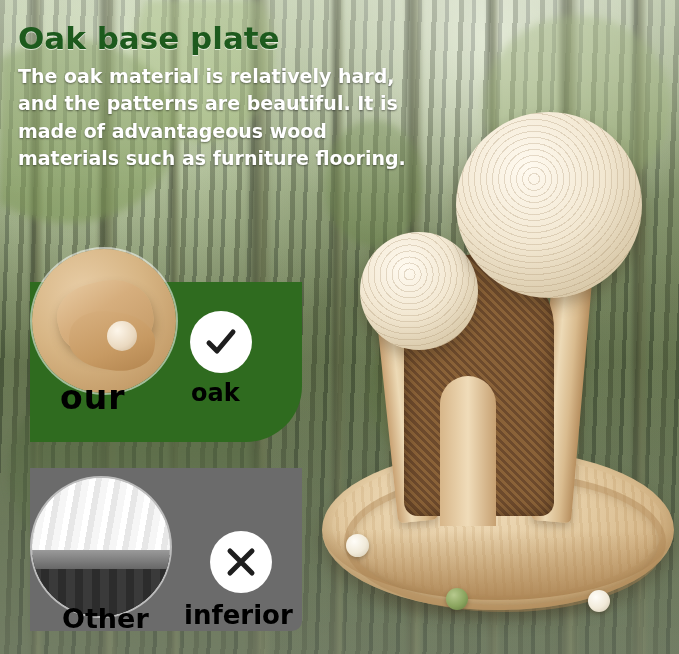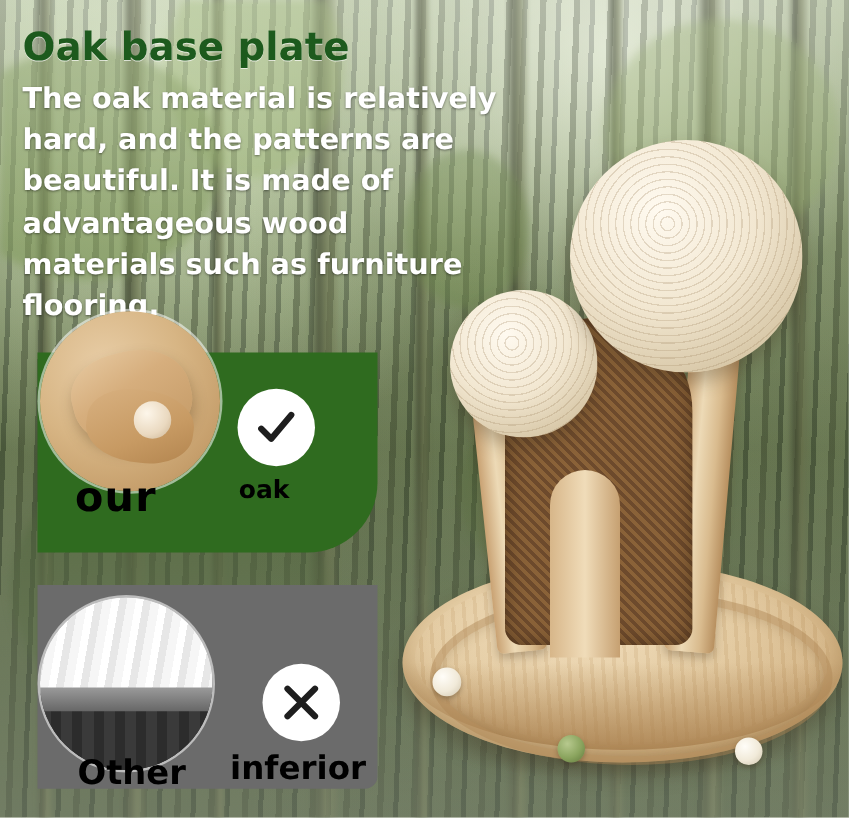--- a/index.html
+++ b/index.html
@@ -74,21 +74,21 @@
     font-size: 31px;
     font-weight: bold;
     color: #1d5a1d;
     letter-spacing: 0px;
     line-height: 1.05;
     text-shadow: 0 1px 0 rgba(255,255,255,0.65);
     margin: 0 0 8px 0;
     font-family: "DejaVu Sans", sans-serif;
   }
   .headline .body {
-    font-size: 23px;
+    font-size: 19px;
     color: #ffffff;
     line-height: 1.45;
     margin: 0;
     font-weight: bold;
     text-shadow: 0 1px 2px rgba(0,0,0,0.45);
     font-family: "DejaVu Sans", sans-serif;
     max-width: 390px;
   }
 
   
@@ -120,21 +120,21 @@
   }
   .good-word-1 {
     left: 60px;
     top: 378px;
     font-size: 33px;
     letter-spacing: 1px;
   }
   .good-word-2 {
     left: 191px;
     top: 379px;
-    font-size: 20px;
+    font-size: 24px;
   }
   .bad-word-1 {
     left: 62px;
     top: 603px;
     font-size: 27px;
   }
   .bad-word-2 {
     left: 184px;
     top: 600px;
     font-size: 26px;

